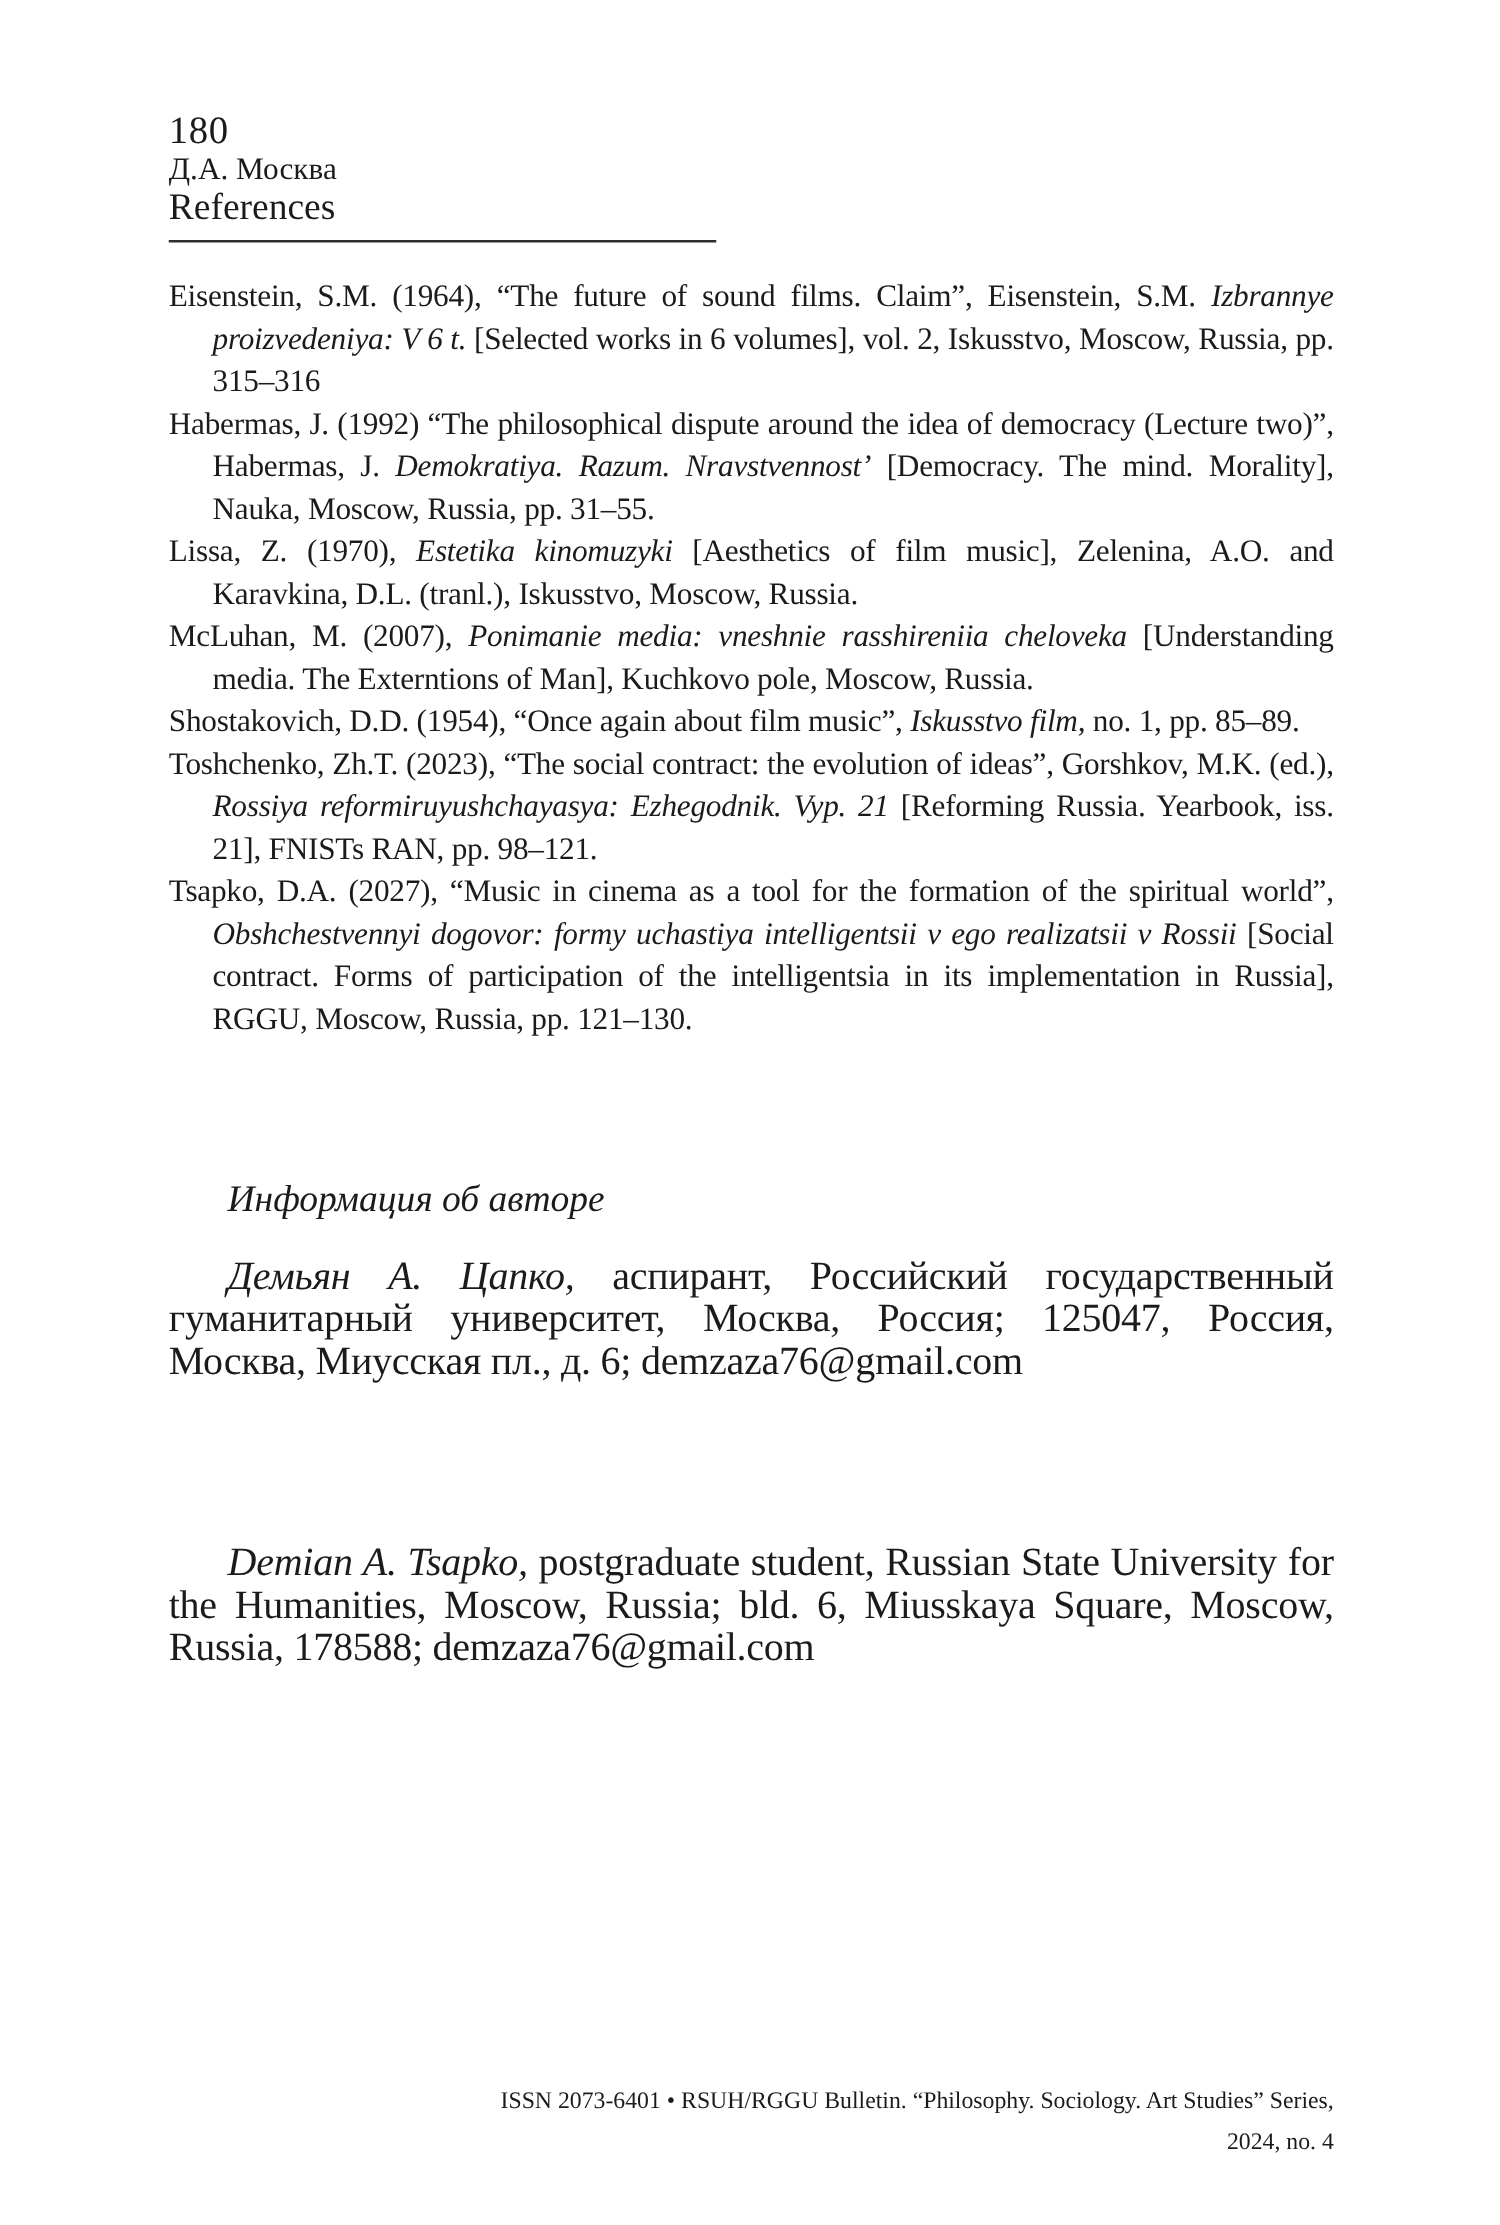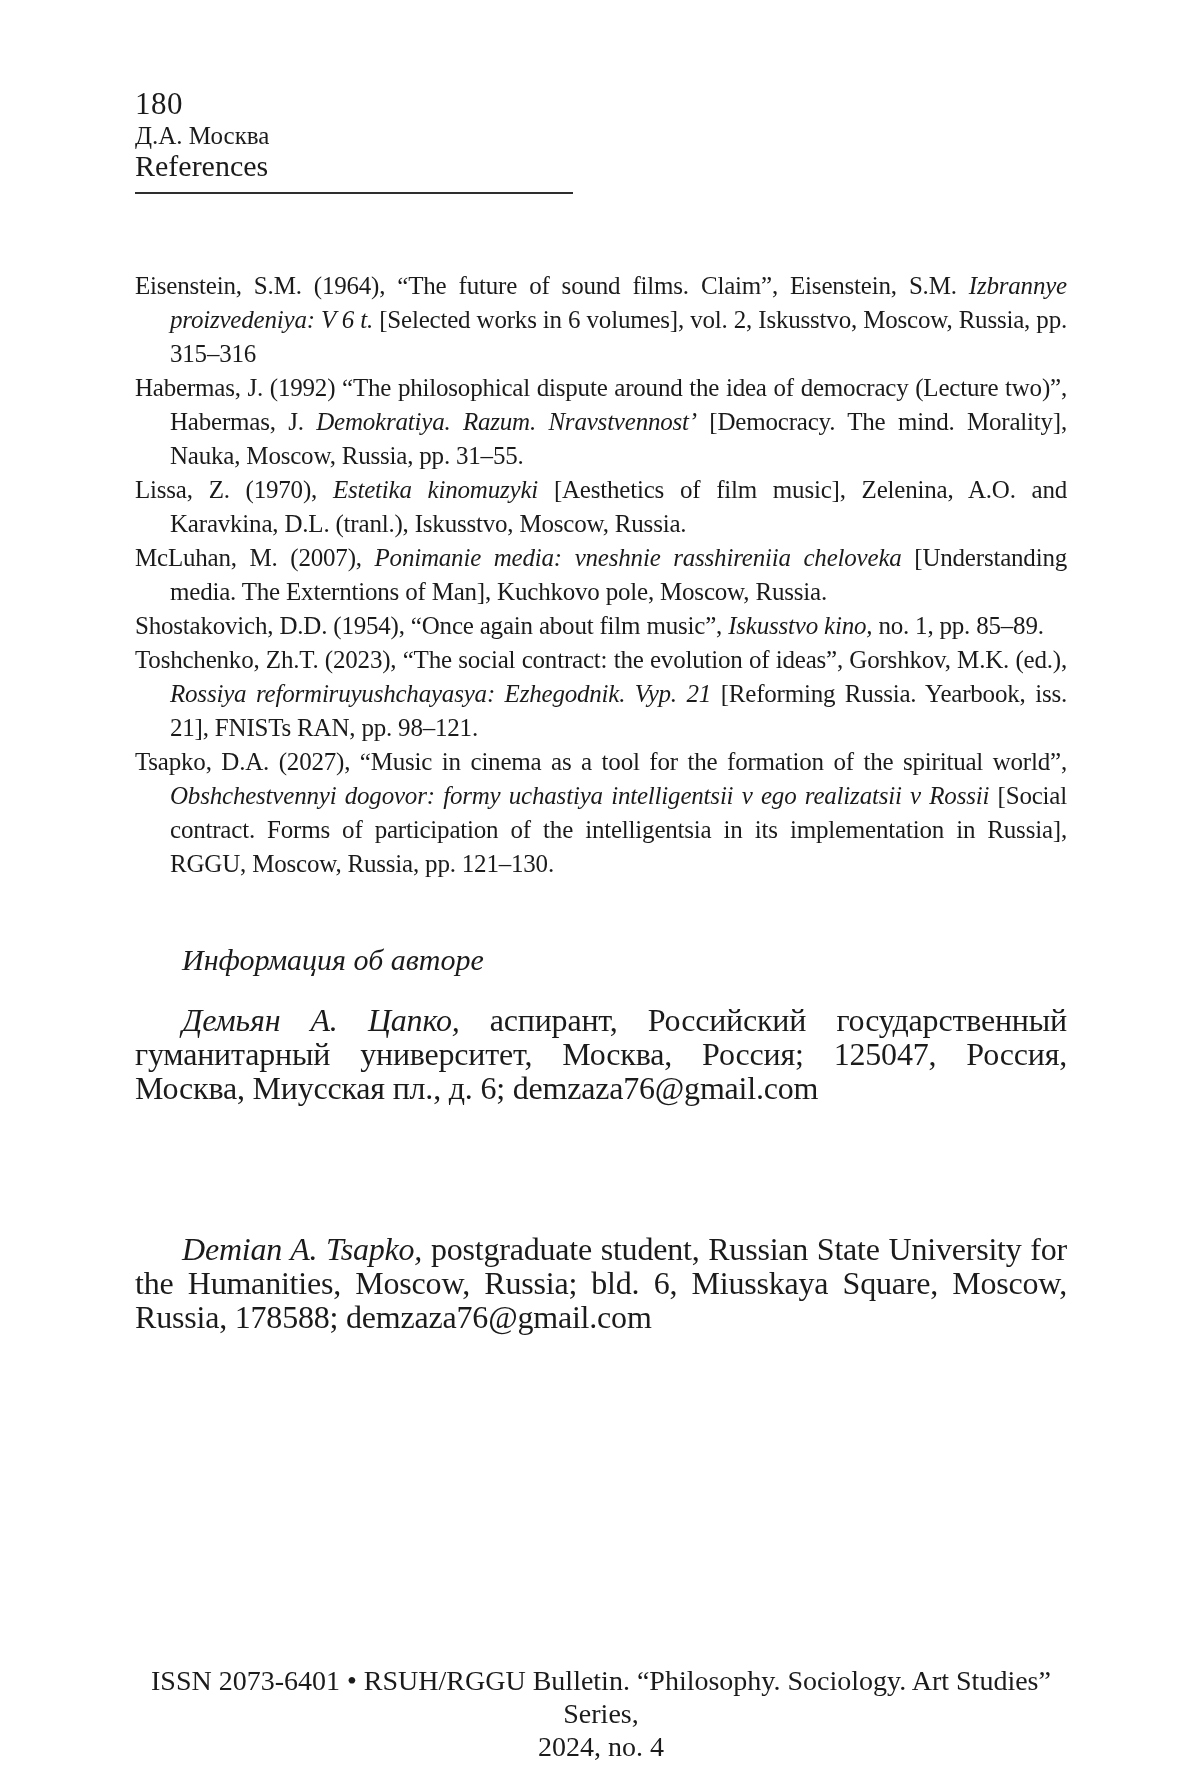--- a/index.html
+++ b/index.html
@@ -13,60 +13,60 @@
   }
   .page-number{font-size:31px;letter-spacing:0.5px;}
   .running-author{font-size:25px;}
   .refs-title{
     position:absolute;left:135px;top:149px;width:438px;
     font-size:30px;
     padding-bottom:9px;border-bottom:2px solid #2e2e2e;
   }
   .refs{
     position:absolute;left:135px;top:221px;width:932px;
-    font-size:25px;line-height:34px;text-align:justify;letter-spacing:-0.2px;margin-top:48px;
+    font-size:25px;line-height:34px;text-align:justify;letter-spacing:-0.2px;
   }
   .ref{margin:0;padding-left:35px;text-indent:-35px;}
   .it{font-style:italic;}
   .section-title{
     position:absolute;left:135px;width:932px;
     font-style:italic;font-size:30px;text-indent:47px;
   }
   #ru-title{top:943px;}
   #en-title{top:1169px;}
   .para{
     position:absolute;left:135px;width:932px;margin:0;
     font-size:32px;line-height:34px;text-align:justify;
     text-indent:47px;letter-spacing:-0.2px;hyphens:manual;
   }
   #ru-para{top:1003px;}
   #en-para{top:1232px;}
   .footer{
     position:absolute;left:135px;width:932px;top:1664px;
-    text-align:center;font-size:28px;line-height:33px;
+    text-align:right;font-size:19px;line-height:33px;
   }
 </style>
 </head>
 <body>
 
 <div class="page">
 
   <div class="header">
     <span class="page-number">180</span>
     <span class="running-author">Д.А. Москва</span>
   </div>
 
   <h2 class="refs-title" style="margin:0;font-weight:normal;">References</h2>
 
   <div class="refs" id="refs">
       <p class="ref"><span>Eisenstein, S.M. (1964), “The future of sound films. Claim”, Eisenstein, S.M. </span><span class="it">Izbrannye proizvedeniya: V 6 t.</span><span> [Selected works in 6 volumes], vol. 2, Iskusstvo, Moscow, Russia, pp. 315–316</span></p>
       <p class="ref"><span>Habermas, J. (1992) “The philosophical dispute around the idea of democracy (Lecture two)”, Habermas, J. </span><span class="it">Demokratiya. Razum. Nravstvennost’</span><span> [Democracy. The mind. Morality], Nauka, Moscow, Russia, pp. 31–55.</span></p>
       <p class="ref"><span>Lissa, Z. (1970), </span><span class="it">Estetika kinomuzyki</span><span> [Aesthetics of film music], Zelenina, A.O. and Karavkina, D.L. (tranl.), Iskusstvo, Moscow, Russia.</span></p>
       <p class="ref"><span>McLuhan, M. (2007), </span><span class="it">Ponimanie media: vneshnie rasshireniia cheloveka</span><span> [Understanding media. The Externtions of Man], Kuchkovo pole, Moscow, Russia.</span></p>
-      <p class="ref"><span>Shostakovich, D.D. (1954), “Once again about film music”, </span><span class="it">Iskusstvo kino,</span><span> no. 1, pp. 85–89.</span></p>
+      <p class="ref"><span>Shostakovich, D.D. (1954), “Once again about film music”, </span><span class="it">Iskusstvo film,</span><span> no. 1, pp. 85–89.</span></p>
       <p class="ref"><span>Toshchenko, Zh.T. (2023), “The social contract: the evolution of ideas”, Gorshkov, M.K. (ed.), </span><span class="it">Rossiya reformiruyushchayasya: Ezhegodnik. Vyp. 21</span><span> [Reforming Russia. Yearbook, iss. 21], FNISTs RAN, pp. 98–121.</span></p>
       <p class="ref"><span>Tsapko, D.A. (2027), “Music in cinema as a tool for the formation of the spiritual world”, </span><span class="it">Obshchestvennyi dogovor: formy uchastiya intelligentsii v ego realizatsii v Rossii</span><span> [Social contract. Forms of participation of the intelligentsia in its implementation in Russia], RGGU, Moscow, Russia, pp. 121–130.</span></p>
     </div>
 
   <h3 class="section-title" id="ru-title" style="margin:0;font-weight:normal;">Информация об авторе</h3>
   <p class="para" id="ru-para"><span class="it">Демьян А. Цапко,</span><span> аспирант, Российский государственный гуманитар­ный университет, Москва, Россия; 125047, Россия, Москва, Миусская пл., д. 6; demzaza76@gmail.com</span></p>
 
   <p class="para" id="en-para"><span class="it">Demian A. Tsapko,</span><span> postgraduate student, Russian State University for the Humanities, Moscow, Russia; bld. 6, Miusskaya Square, Moscow, Russia, 178588; demzaza76@gmail.com</span></p>
 
   <div class="footer">

